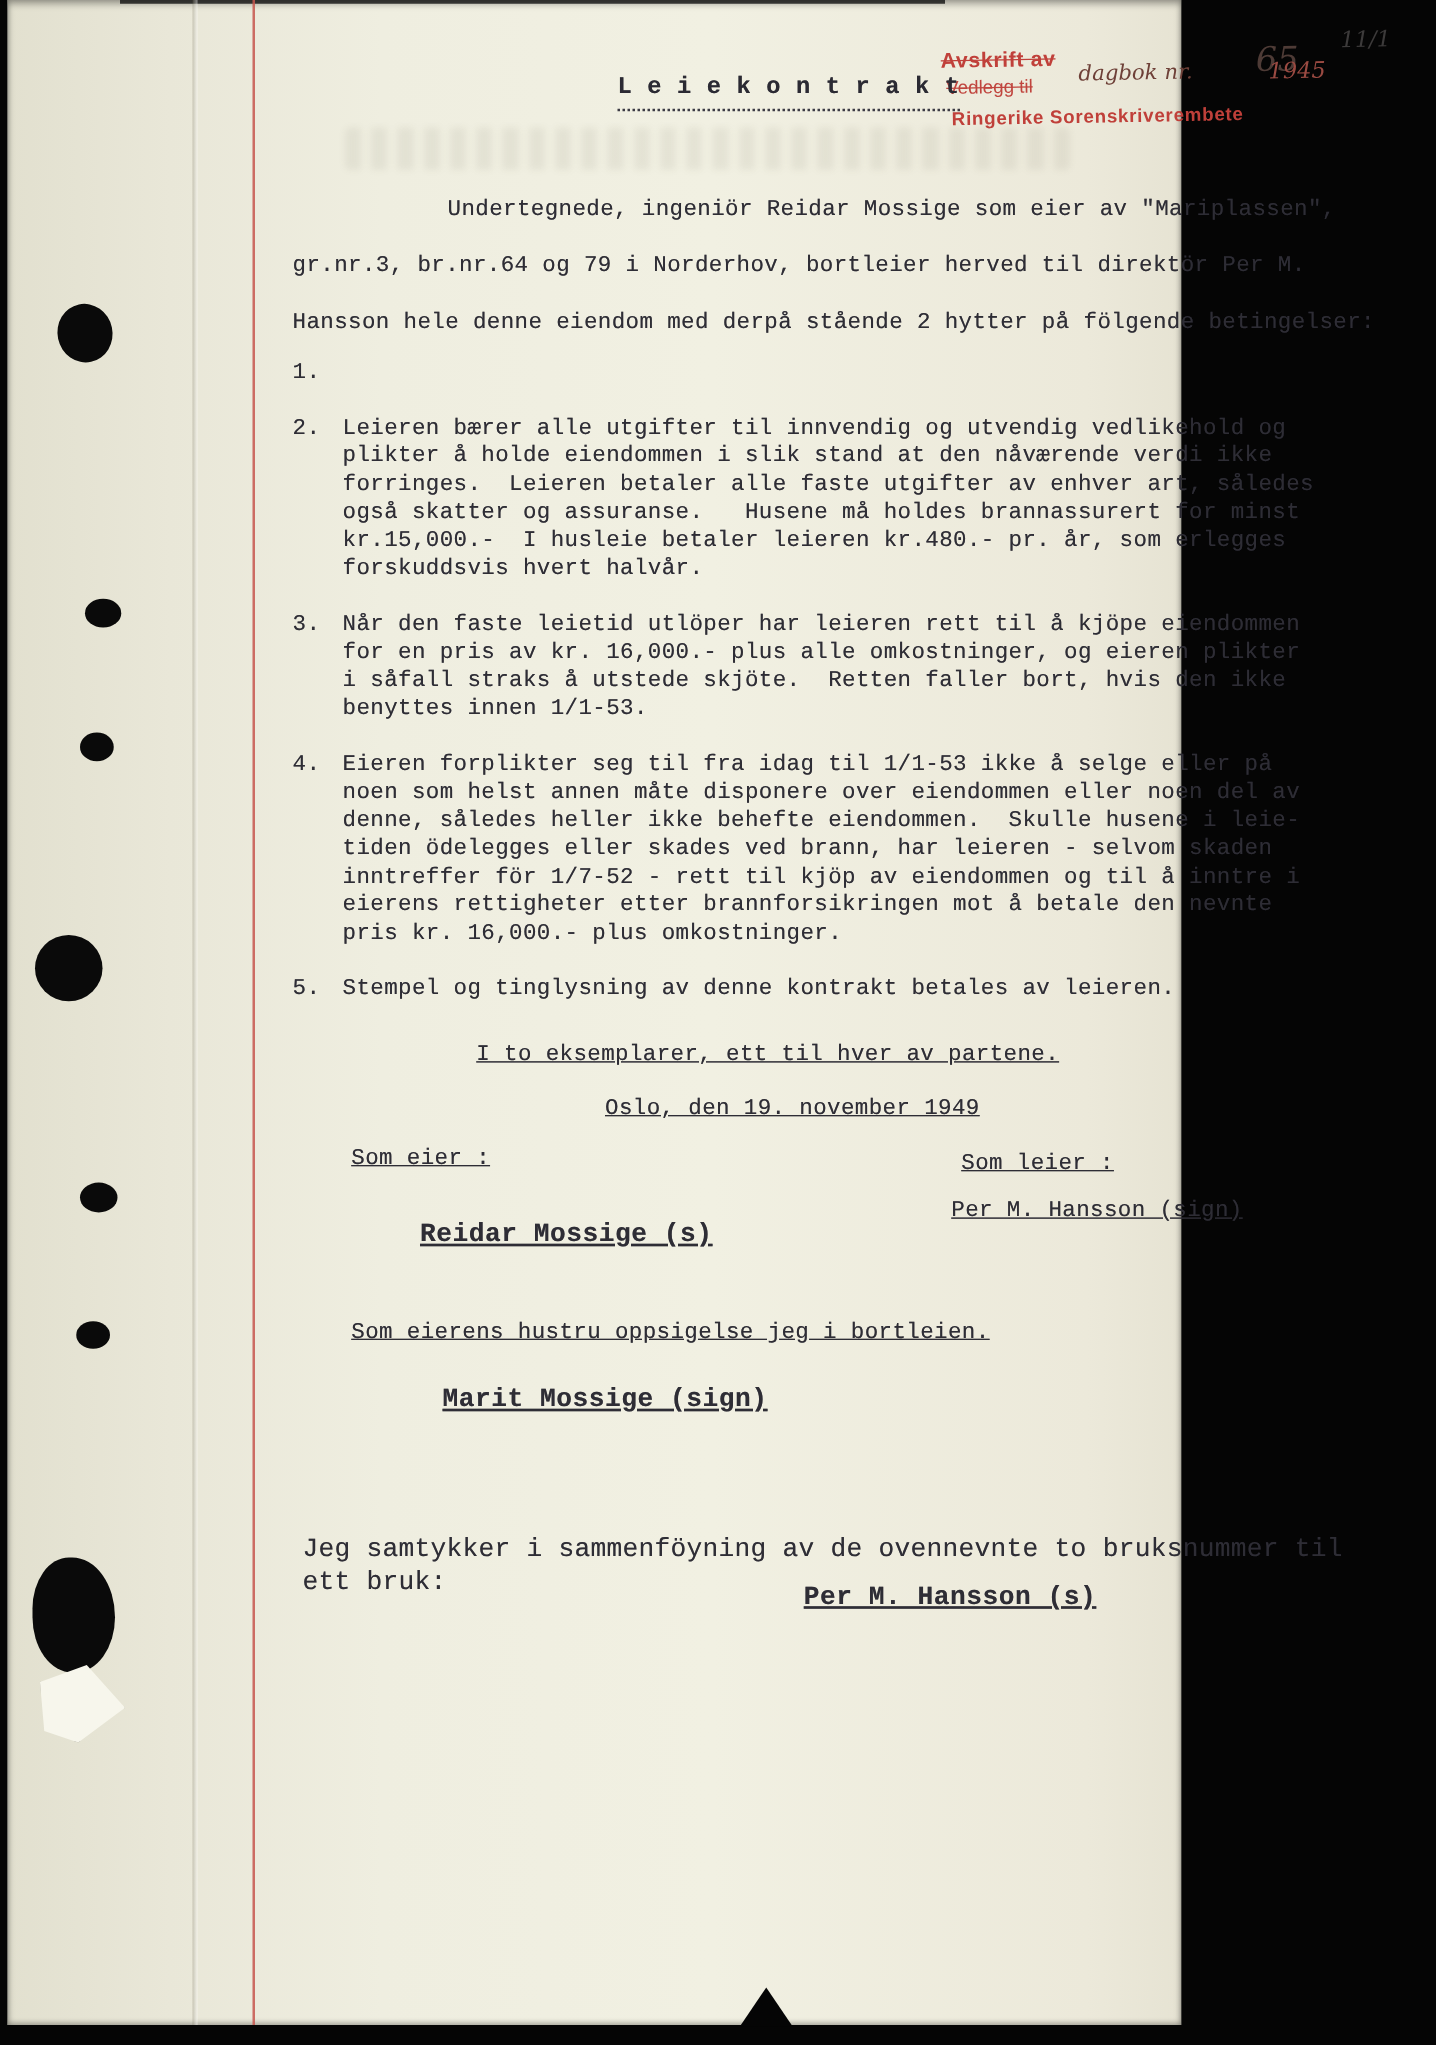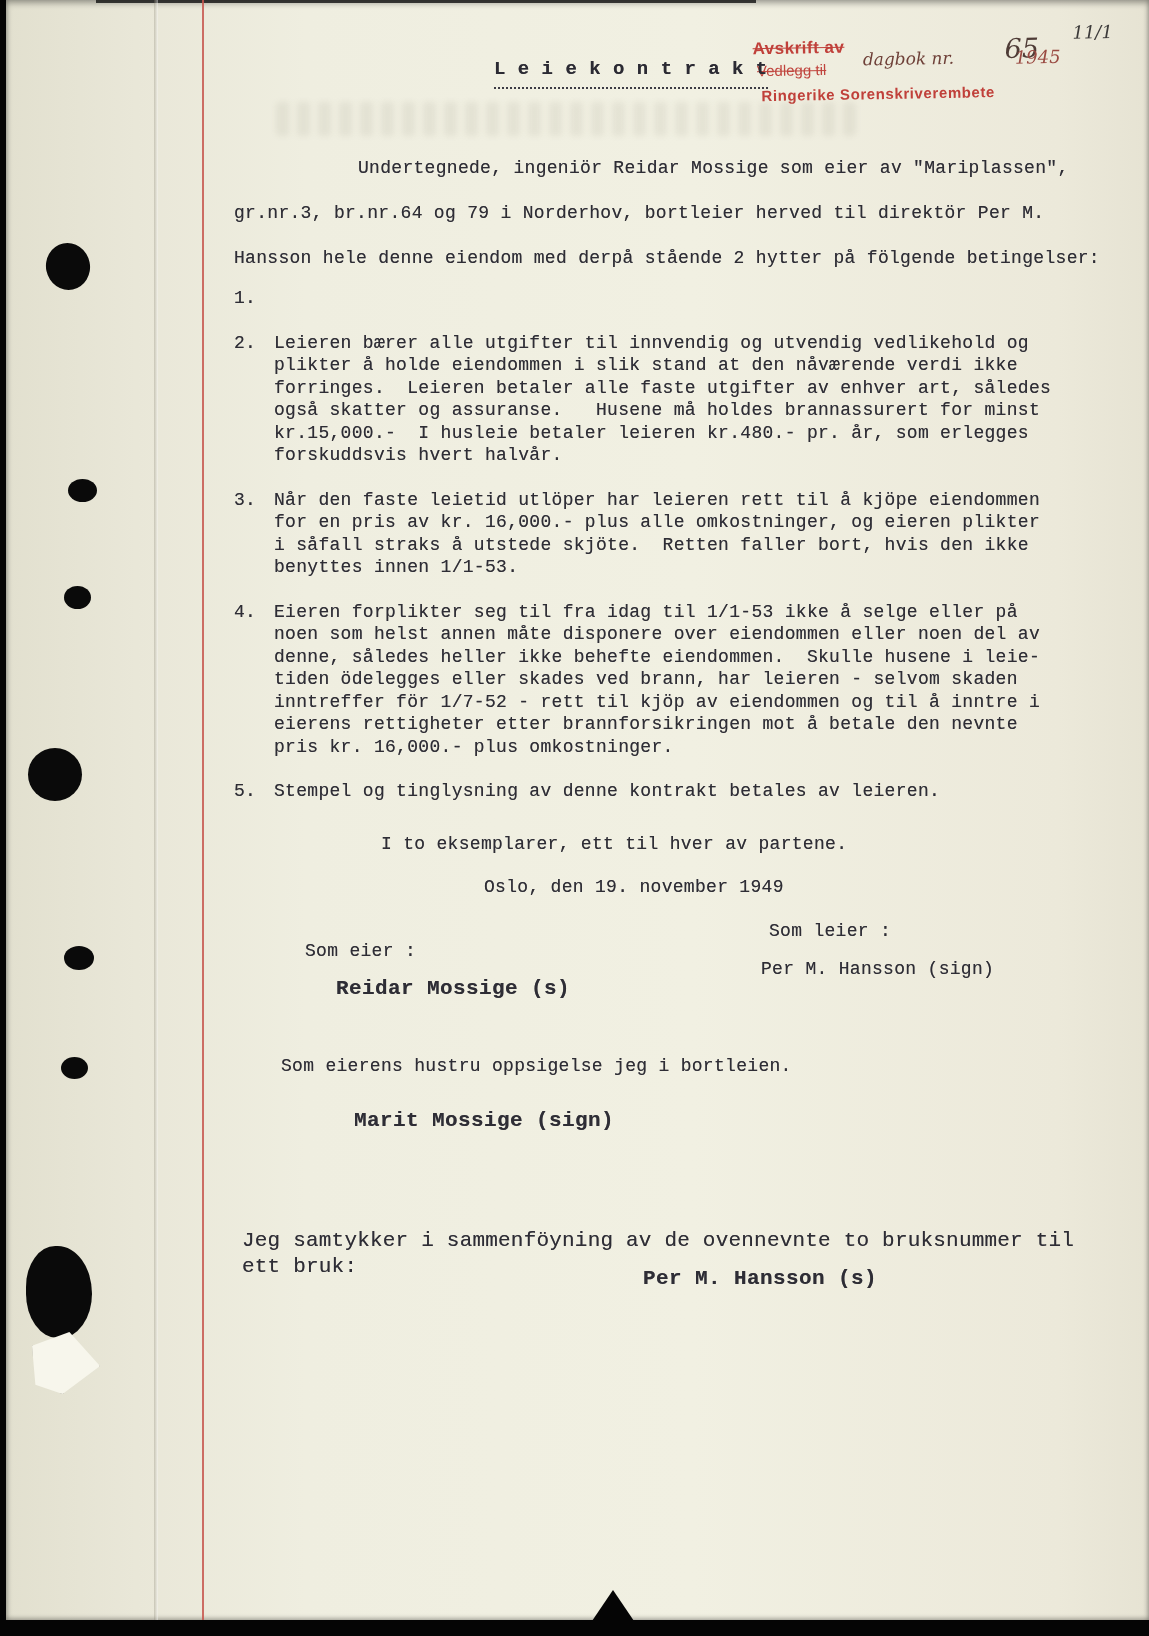--- a/index.html
+++ b/index.html
@@ -4,21 +4,21 @@
 <style>
   html,body { margin:0; padding:0; }
   body {
     width:1149px; height:1636px;
     background:#050505;
     position:relative;
     overflow:hidden;
     font-family:"Liberation Mono","DejaVu Sans Mono",monospace;
   }
   .paper {
-    position:absolute; left:6px; top:0; width:1143px; height:1620px;
+    position:absolute; left:6px; top:0; width:939px; height:1620px;
     background:linear-gradient(90deg,#e2e0cf 0px,#e9e7d8 130px,#efeee0 300px,#f1f0e2 60%,#ece9da 92%,#e6e3d3 100%);
     box-shadow:inset 0 3px 6px rgba(0,0,0,.35), inset 0 -2px 4px rgba(0,0,0,.25);
   }
   .fold-line {
     position:absolute; left:148px; top:0; bottom:0; width:4px;
     background:linear-gradient(90deg, rgba(110,105,85,.28), rgba(255,255,255,.45));
   }
   .margin-line {
     position:absolute; left:196px; top:0; bottom:0; width:2px;
     background:#c7564e; opacity:.85;
@@ -44,21 +44,21 @@
   }
   .top-sliver { position:absolute; left:90px; top:0; width:660px; height:3px; background:#111; opacity:.8; }
 
   .tw {
     font-family:"Liberation Mono","DejaVu Sans Mono",monospace;
     font-size:18px; line-height:22.5px; letter-spacing:.3px;
     color:#2e2d35;
     text-shadow:0 0 .4px rgba(40,40,52,.55);
     white-space:pre;
   }
-  .line { position:absolute; }
+  .line { position:absolute;text-decoration:underline; }
 
   .doc-title {
     position:absolute; left:488px; top:58px;
     font-size:19px; font-weight:bold; color:#2b2a33;
     letter-spacing:.5px;
     border-bottom:2px dotted #3c3b44;
     padding-bottom:7px;
     white-space:pre;
     text-shadow:0 0 .5px rgba(40,40,52,.6);
   }
@@ -97,21 +97,21 @@
     position:absolute; left:228px; top:146px; width:900px;
     line-height:45px; text-indent:124px; white-space:pre-wrap;
   }
   #clauses { position:absolute; left:228px; top:287px; width:880px; }
   .clause { display:flex; margin-bottom:22px; }
   .clause-num { width:40px; flex:0 0 40px; }
   .clause-text { white-space:pre-wrap; }
 
   .pos-exemplar  { left:375px; top:833px; }
   .pos-date      { left:478px; top:876px; }
-  .pos-someier   { left:275px; top:940px;margin-left:24px; }
+  .pos-someier   { left:275px; top:916px; }
   .pos-somleier  { left:763px; top:920px; }
   .pos-tenantsig { left:755px; top:958px; }
   .sig-large { font-size:21px; font-weight:bold; letter-spacing:.4px; }
   .pos-ownersig  { left:330px; top:978px; }
   .pos-spouse    { left:275px; top:1055px; }
   .pos-spousesig { left:348px; top:1110px; }
   .consent {
     position:absolute; left:236px; top:1228px; width:900px;
     font-size:21px; line-height:26px; white-space:pre-wrap; letter-spacing:.2px;
   }

